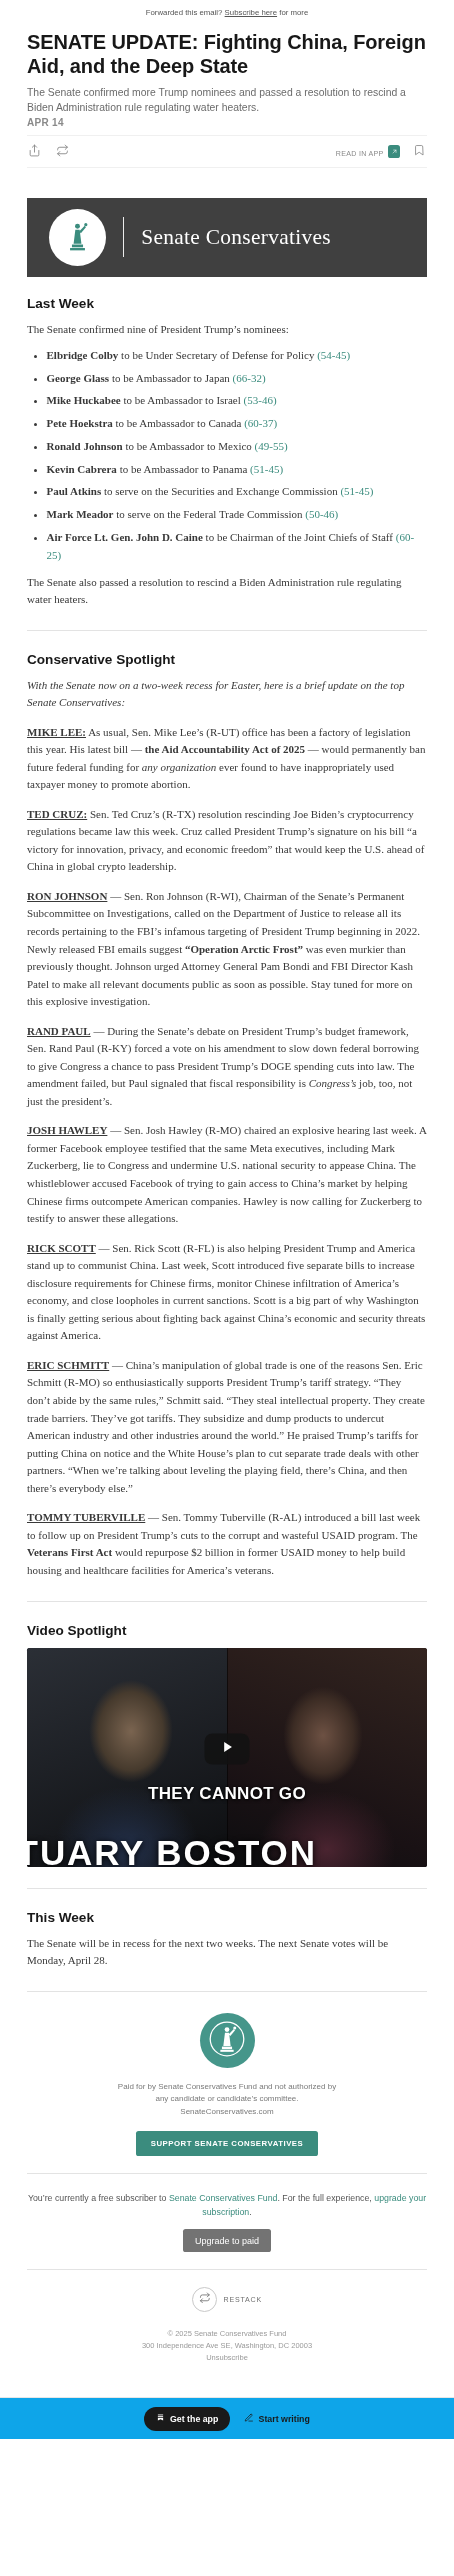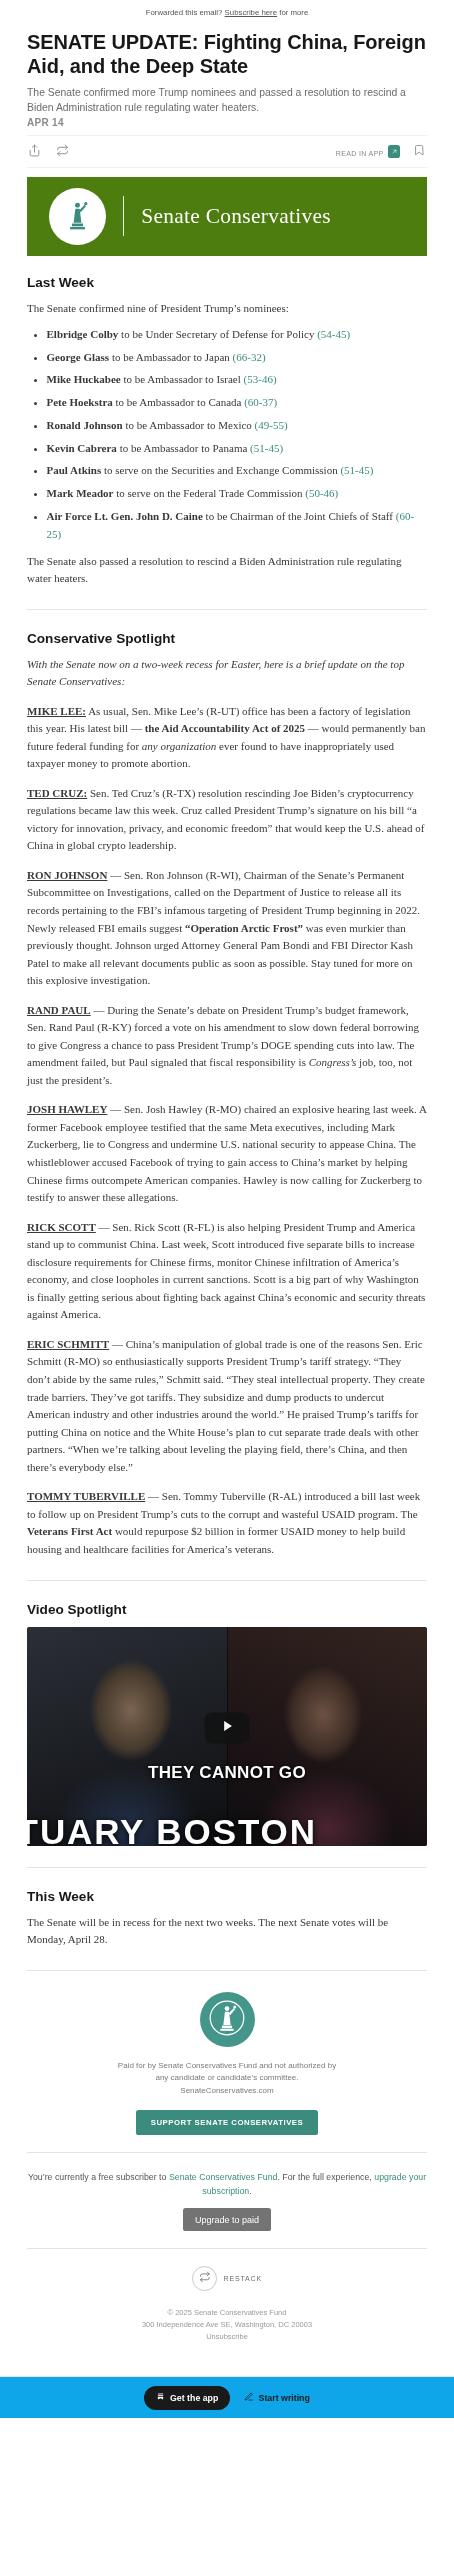--- a/index.html
+++ b/index.html
@@ -22,21 +22,21 @@
   .icon-btn { background: none; border: none; cursor: pointer; padding: 1.3px; display: flex; align-items: center; }
   .toolbar-left .icon-btn { margin-right: 11.7px; }
   .icon-btn svg { stroke: #8a8a8a; fill: none; stroke-width: 1.7; stroke-linecap: round; stroke-linejoin: round; }
   .read-in-app { display: flex; align-items: flex-end; gap: 4.5px; cursor: pointer; text-decoration: none; margin-left: 13px; }
   .read-in-app-label { font-size: 7.1px; letter-spacing: 0.3px; color: #8a8a8a; }
   .open-app-box { width: 12.3px; height: 12.3px; border-radius: 2.6px; background: #3b8c7e; display: flex; align-items: center; justify-content: center; }
   .open-app-box svg { stroke: #fff; stroke-width: 2; fill: none; stroke-linecap: round; }
   .bookmark-btn { margin-left: 11.7px; }
 
   
-  .banner { margin-top: 9px; height: 79px; background: #4d7c0f; display: flex; align-items: center; cursor: pointer; }
+  .banner { margin-top: 30px; height: 79px; background: #404040; display: flex; align-items: center; cursor: pointer; }
   .banner-logo { width: 57px; height: 57px; border-radius: 50%; background: #fff; margin-left: 22px; flex: 0 0 auto;
                  display: flex; align-items: center; justify-content: center; }
   .banner-sep { width: 1.3px; height: 40px; background: rgba(255,255,255,0.9); margin: 0 17px; }
   .banner-title { color: #fff; font-family: "Liberation Serif", "DejaVu Serif", serif; font-size: 21.4px; letter-spacing: 0.3px; }
 
   
   .section-heading { margin-top: 19.5px; font-size: 13.6px; font-weight: 700; color: #181818; }
   .body-text, .nominees, .spot { font-family: "Liberation Serif", "DejaVu Serif", serif; font-size: 11px; line-height: 1.6; color: #393939; }
   .body-text { margin-top: 9.7px; }
   .nominees { margin-top: 8.4px; padding-left: 19.5px; list-style: disc; }

